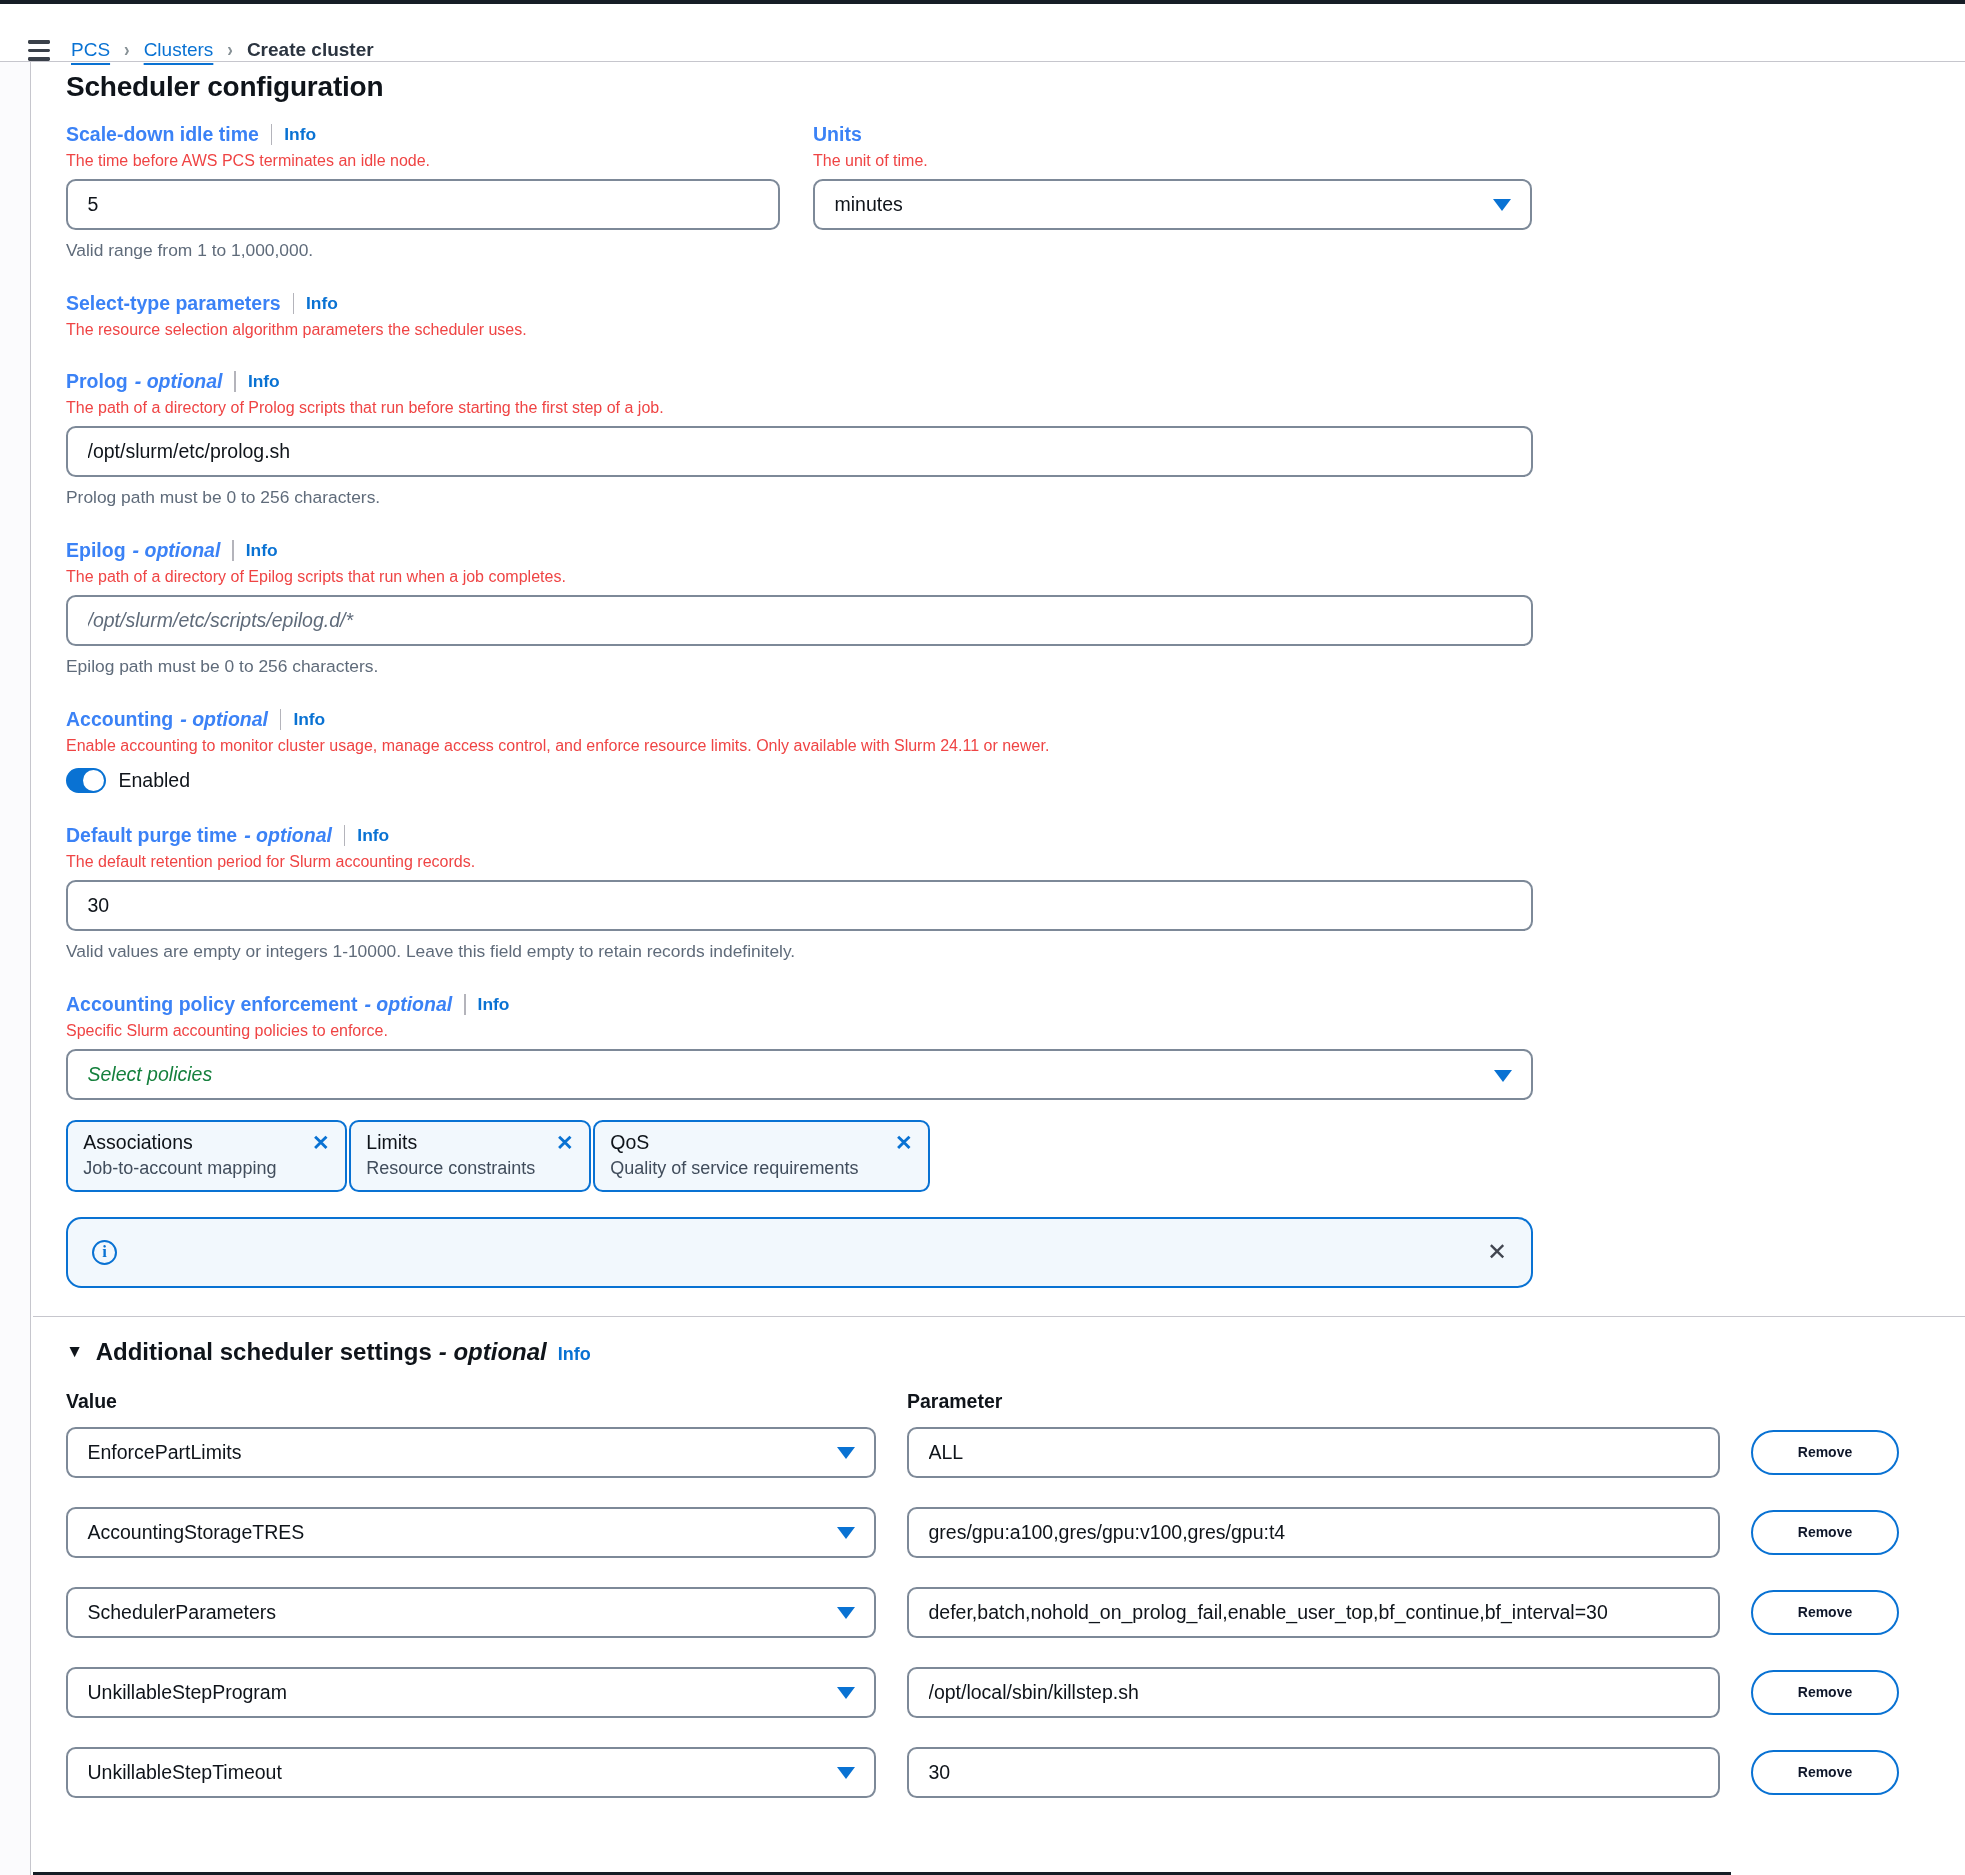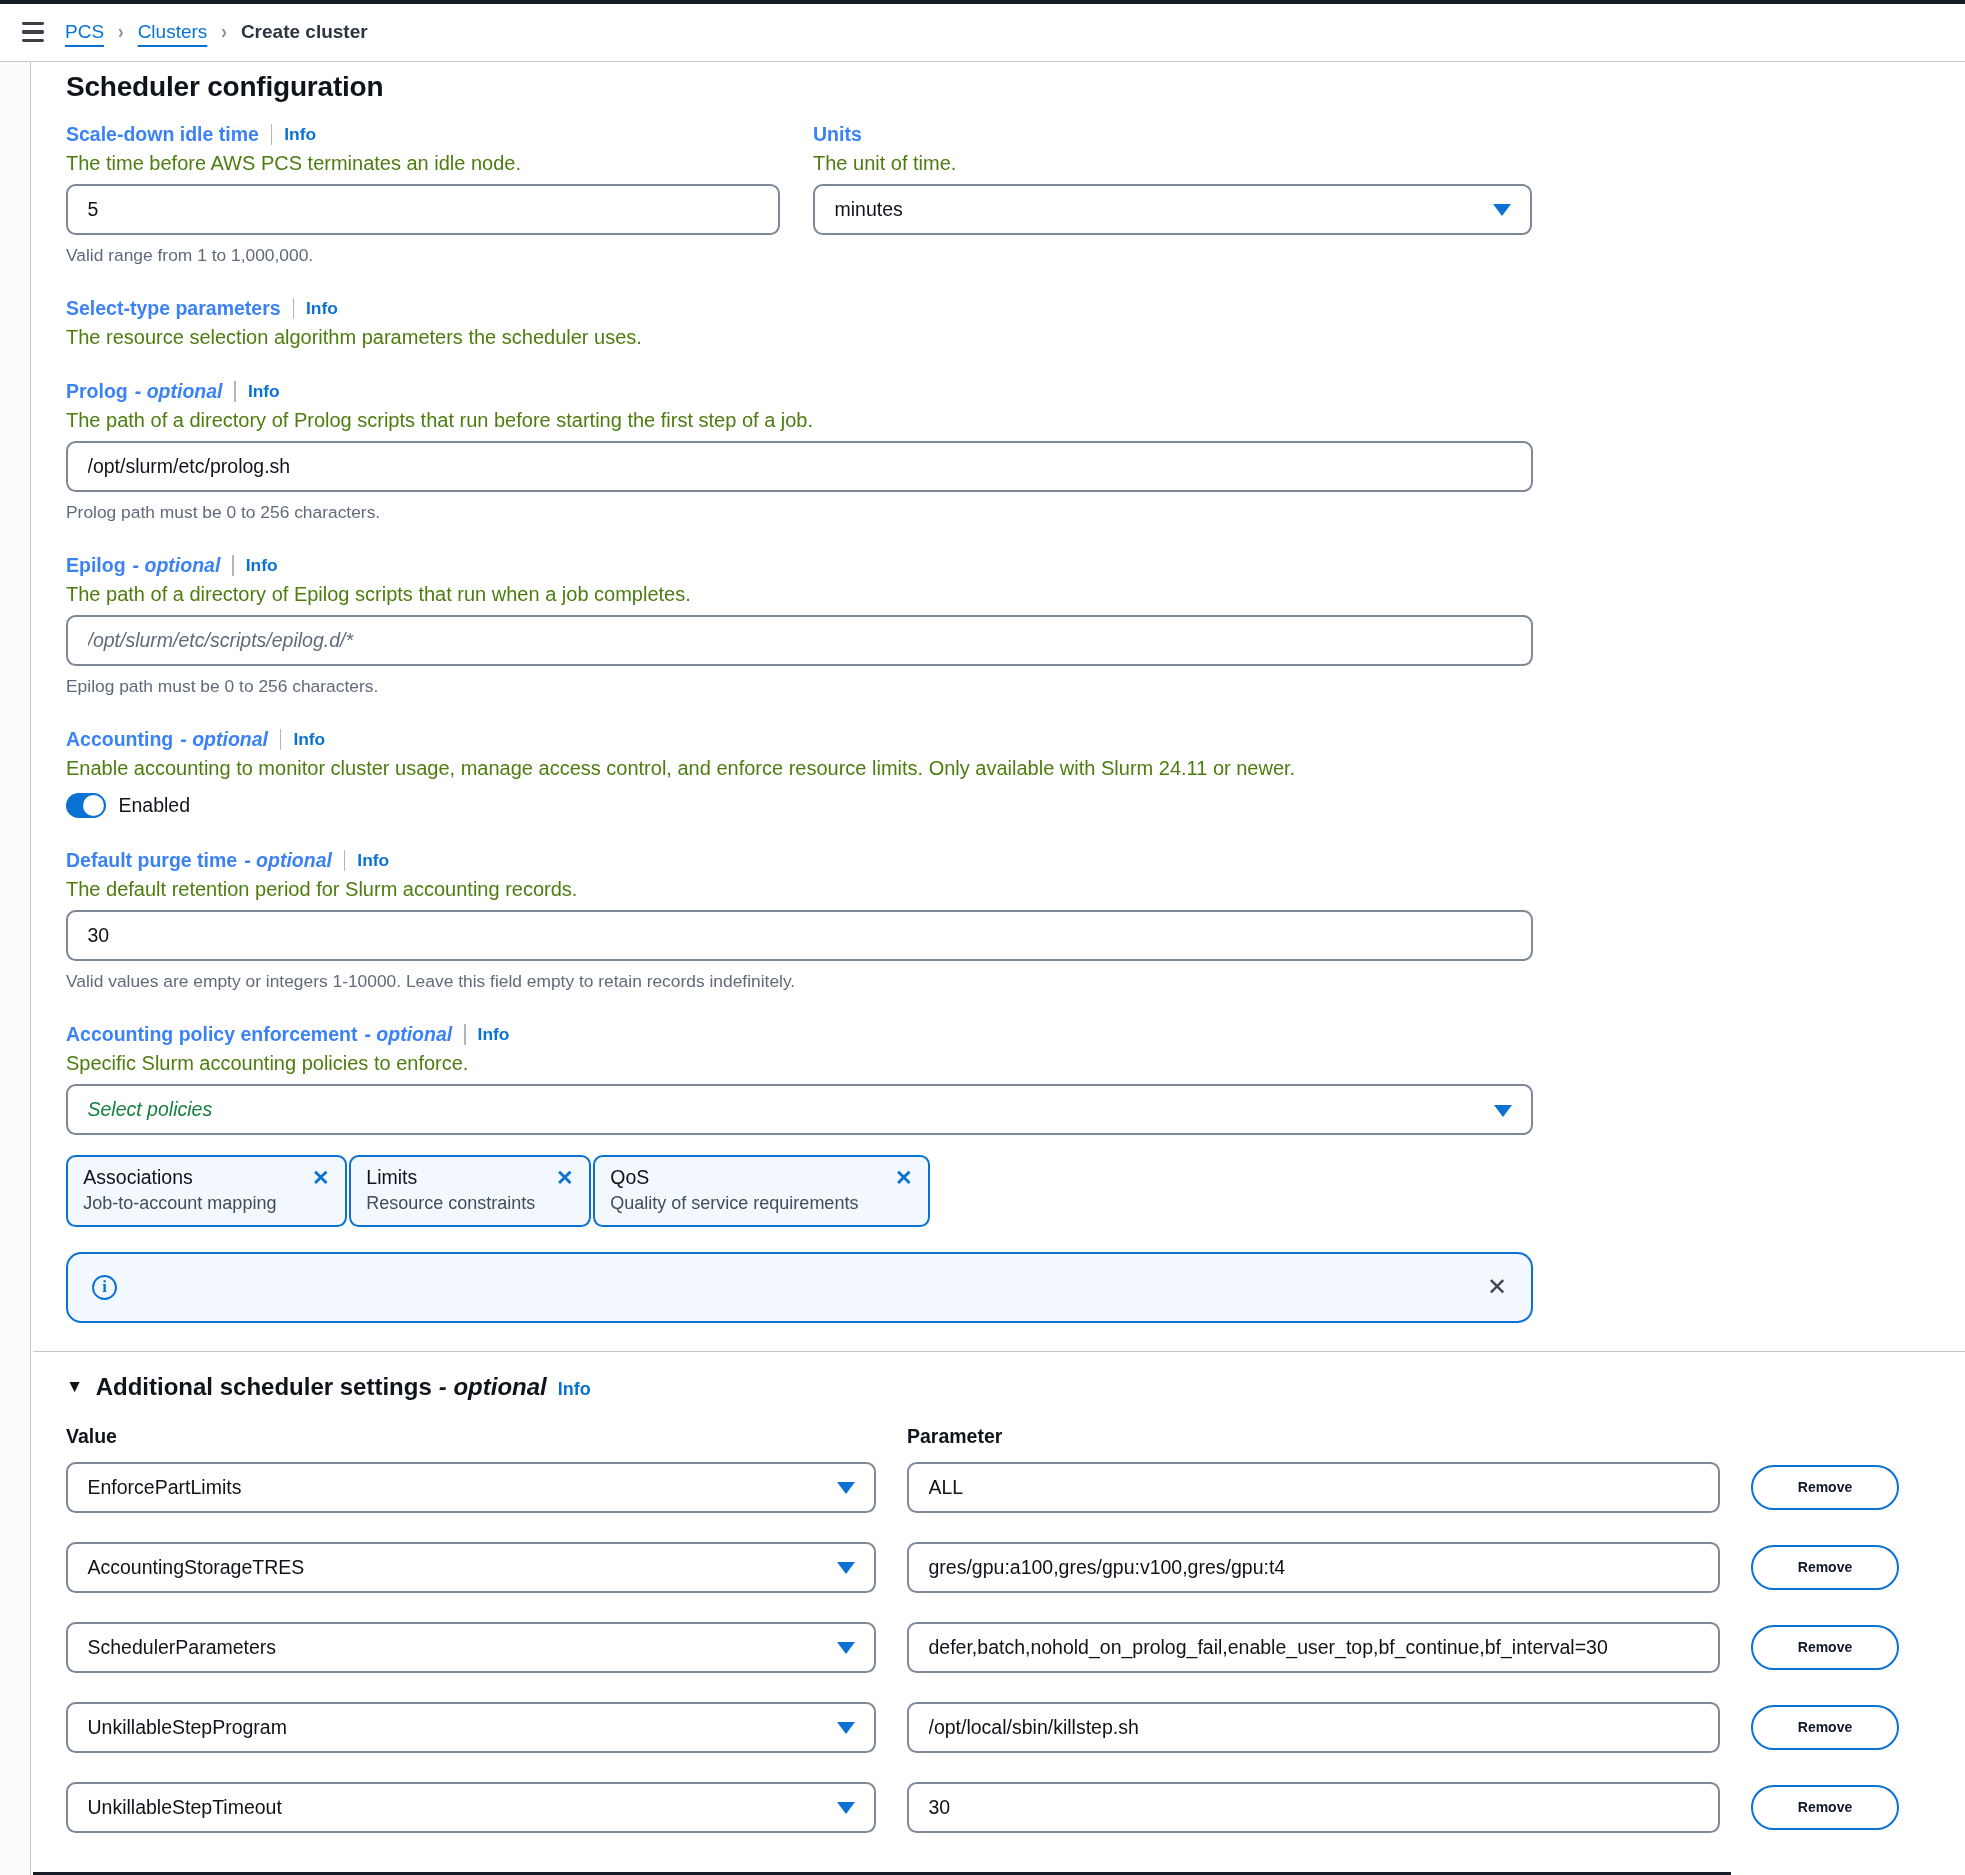--- a/index.html
+++ b/index.html
@@ -4,21 +4,21 @@
 <style>
   * { box-sizing: border-box; }
   html,body { margin:0; padding:0; }
   body {
     width:1965px; height:1876px; position:relative; overflow:hidden;
     background:#ffffff; color:#0f141a;
     font-family:"Liberation Sans", sans-serif;
   }
   
   .top-strip { height:3.5px; background:#161d26; }
-  .topbar { height:58px; display:flex; align-items:center; padding-left:22px;
+  .topbar { height:58px; display:flex; align-items:flex-end; padding-left:28px;
             border-bottom:1.4px solid #c6c6cd; background:#fff; }
   .hamburger { display:flex; flex-direction:column; gap:4.9px; cursor:pointer; }
   .hamburger i { display:block; width:22px; height:3.5px; background:#3a4049; border-radius:1.4px; }
   .breadcrumb { margin-left:21px; display:flex; align-items:center; gap:14px; font-size:19px; }
   .crumb-link { color:#0972d3; font-weight:500; text-decoration:underline;
                 text-underline-offset:7px; text-decoration-thickness:2.1px; cursor:pointer; }
   .chevron { color:#879196; font-size:16.7px; transform:scaleY(1.25); font-weight:600; }
   .crumb-current { color:#2b3440; font-weight:700; }
 
   
@@ -29,21 +29,21 @@
 
   h1.page-title { font-size:28px; font-weight:700; margin:0 0 19.5px; letter-spacing:-0.2px; }
 
   
   .field { margin-bottom:31px; }
   .label-row { display:flex; align-items:center; margin-bottom:6.3px; }
   .flabel { font-size:19.5px; font-weight:700; color:#3b82f6; }
   .optional { font-style:italic; margin-left:7px; }
   .lsep { width:1.4px; height:21px; background:#b4b4bb; margin:0 12px; }
   .info-link { color:#0972d3; font-size:17.4px; font-weight:700; cursor:pointer; }
-  .desc { font-size:20px; color:#4d7c0f; margin-bottom:9px; }
+  .desc { font-size:16px; color:#ef4444; margin-bottom:9px; }
   .constraint { font-size:17.4px; color:#5f6b7a; margin-top:9.7px; }
 
   .text-input { height:51px; width:100%; border:2.1px solid #7d8998; border-radius:9.7px;
                 font-size:19.5px; padding:0 19.5px; color:#0f141a; background:#fff;
                 font-family:inherit; outline:none; }
   .text-input::placeholder { color:#5f6b7a; font-style:italic; }
 
   .select { height:51px; border:2.1px solid #7d8998; border-radius:9.7px; background:#fff;
             display:flex; align-items:center; padding:0 19.5px; font-size:19.5px;
             position:relative; cursor:pointer; }

